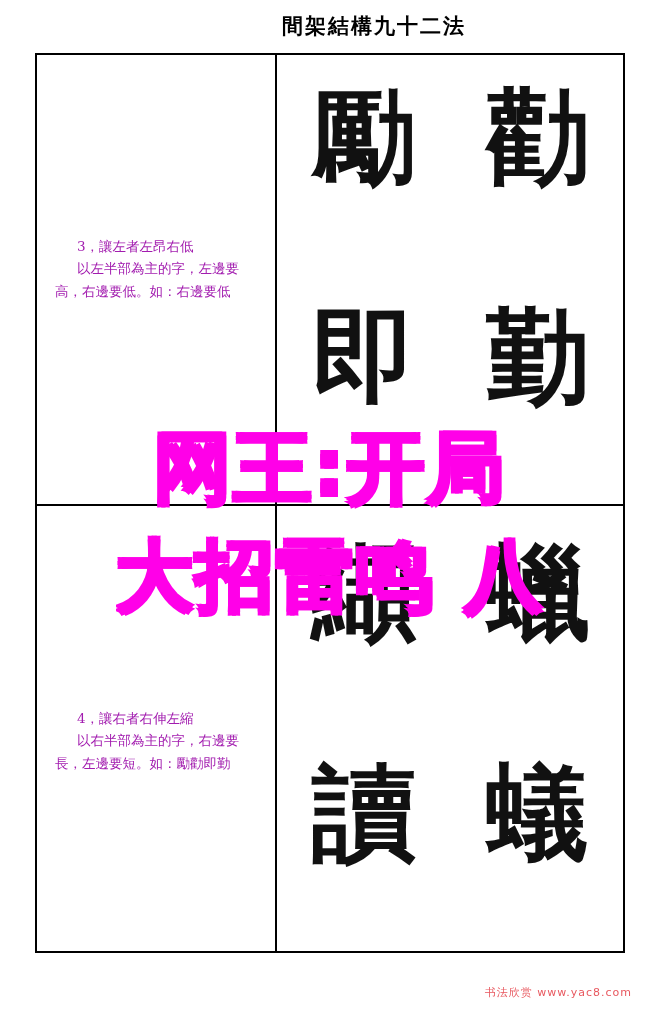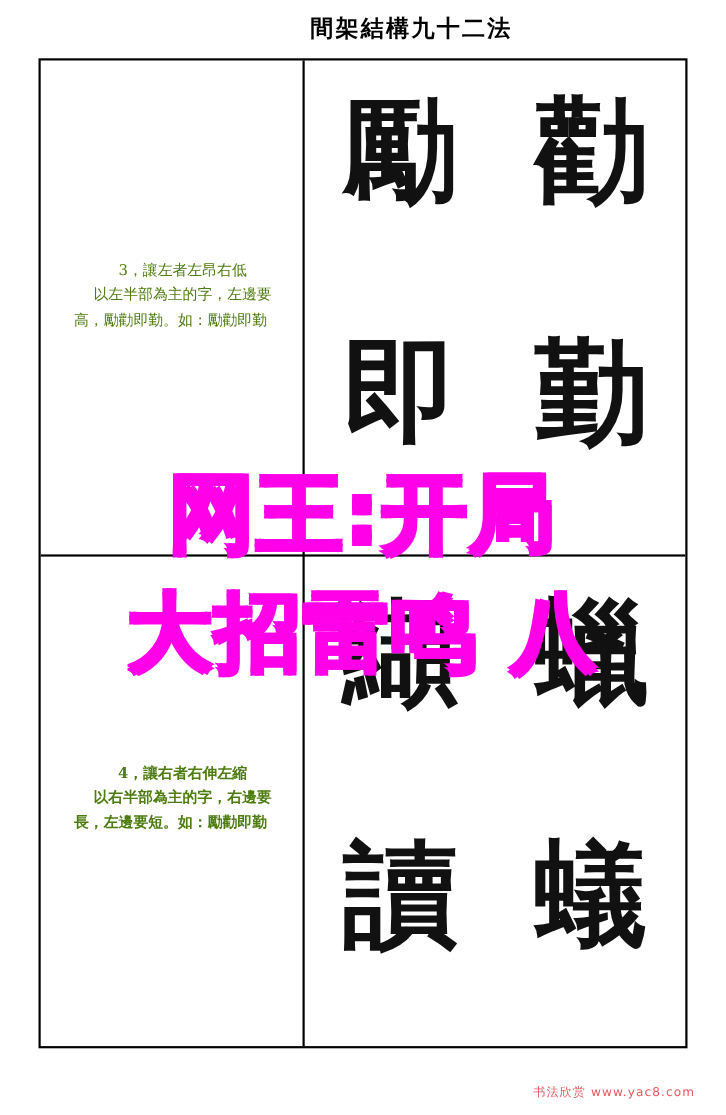--- a/index.html
+++ b/index.html
@@ -62,32 +62,31 @@
     height: 2px;
     background: #000000;
   }
   
   .cell {
     position: absolute;
     box-sizing: border-box;
   }
   .cell-text-1 { left: 0;   top: 0;   width: 238px; height: 449px; }
   .cell-char-1 { left: 240px; top: 0; width: 348px; height: 449px; }
-  .cell-text-2 { left: 0;   top: 451px; width: 198px; height: 447px; font-weight: bold; }
+  .cell-text-2 { left: 0;   top: 466px; width: 198px; height: 447px; }
   .cell-char-2 { left: 240px; top: 451px; width: 348px; height: 447px; }
 
   
   .note {
     position: absolute;
     width: 200px;
     font-size: 13.5px;
     line-height: 1.65;
-    color: #4d7c0f;
+    color: #a21caf;
     font-family: "DejaVu Serif", "Liberation Serif", serif;
-    text-align: center;
   }
   .note-1 { left: 18px; top: 180px; }
   .note-2 { left: 18px; top: 186px; }
   .note .head {
     display: block;
     text-indent: 22px;
     white-space: nowrap;
   }
   .note .body {
     display: block;
@@ -157,21 +156,21 @@
 
   <div class="doc-title">間架結構九十二法</div>
 
   <div class="grid">
     <div class="v-divider"></div>
     <div class="h-divider"></div>
 
     <div class="cell cell-text-1">
       <div class="note note-1">
         <span class="head"><span>3，</span><span>讓左者左昂右低</span></span>
-        <span class="body">以左半部為主的字，左邊要高，勵勸即勤。如：勵勸即勤</span>
+        <span class="body">以左半部為主的字，左邊要高，右邊要低。如：右邊要低</span>
       </div>
     </div>
 
     <div class="cell cell-char-1">
       <div class="glyph-row gr-1">
         <span class="glyph">勵</span>
         <span class="glyph">勸</span>
       </div>
       <div class="glyph-row gr-2">
         <span class="glyph">即</span>

